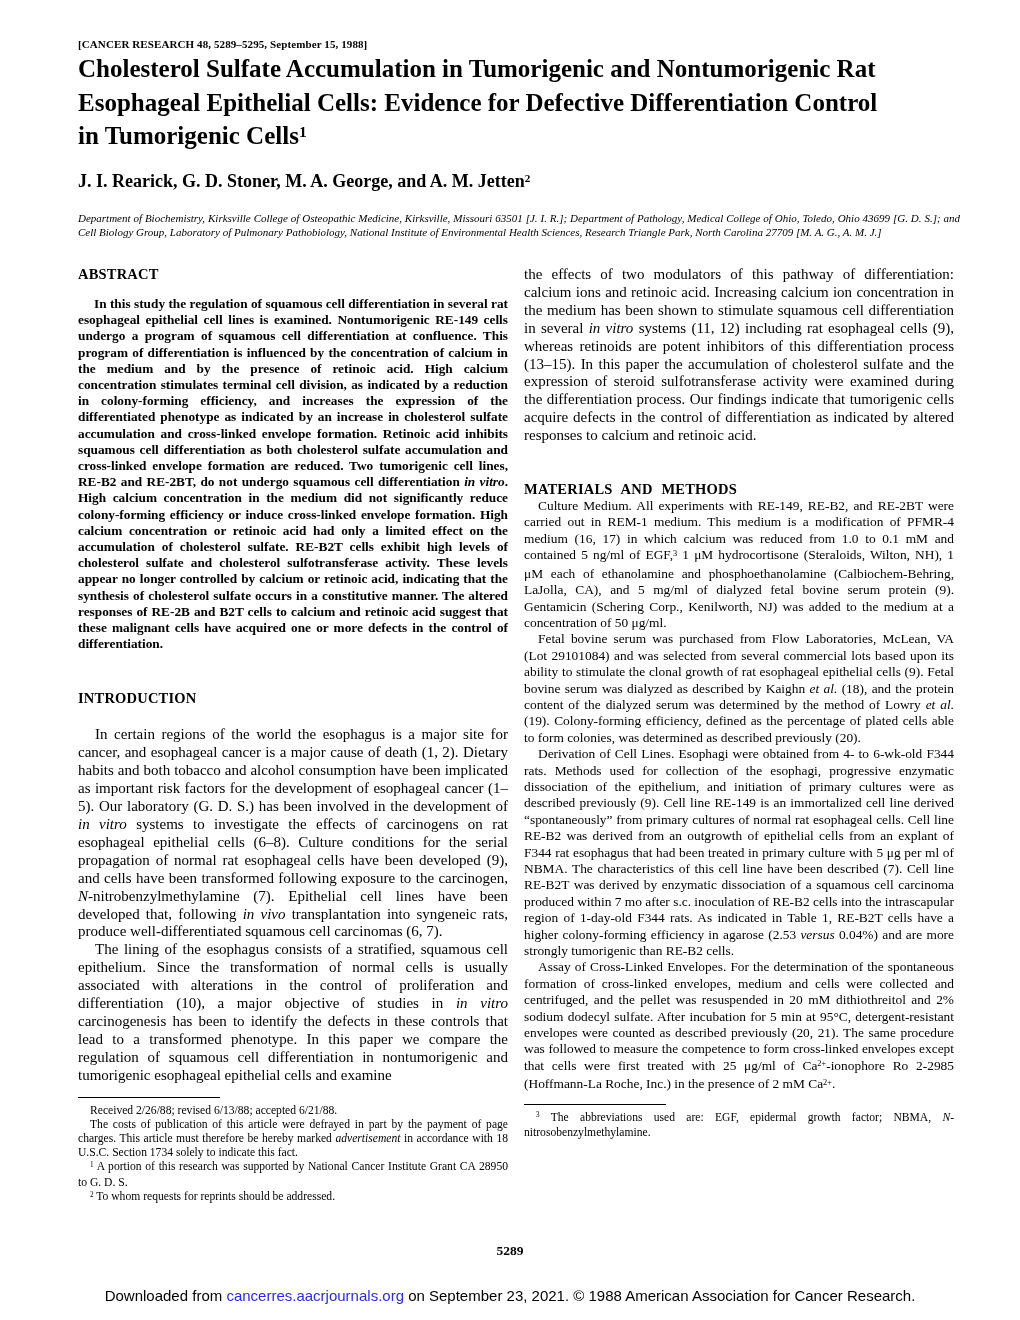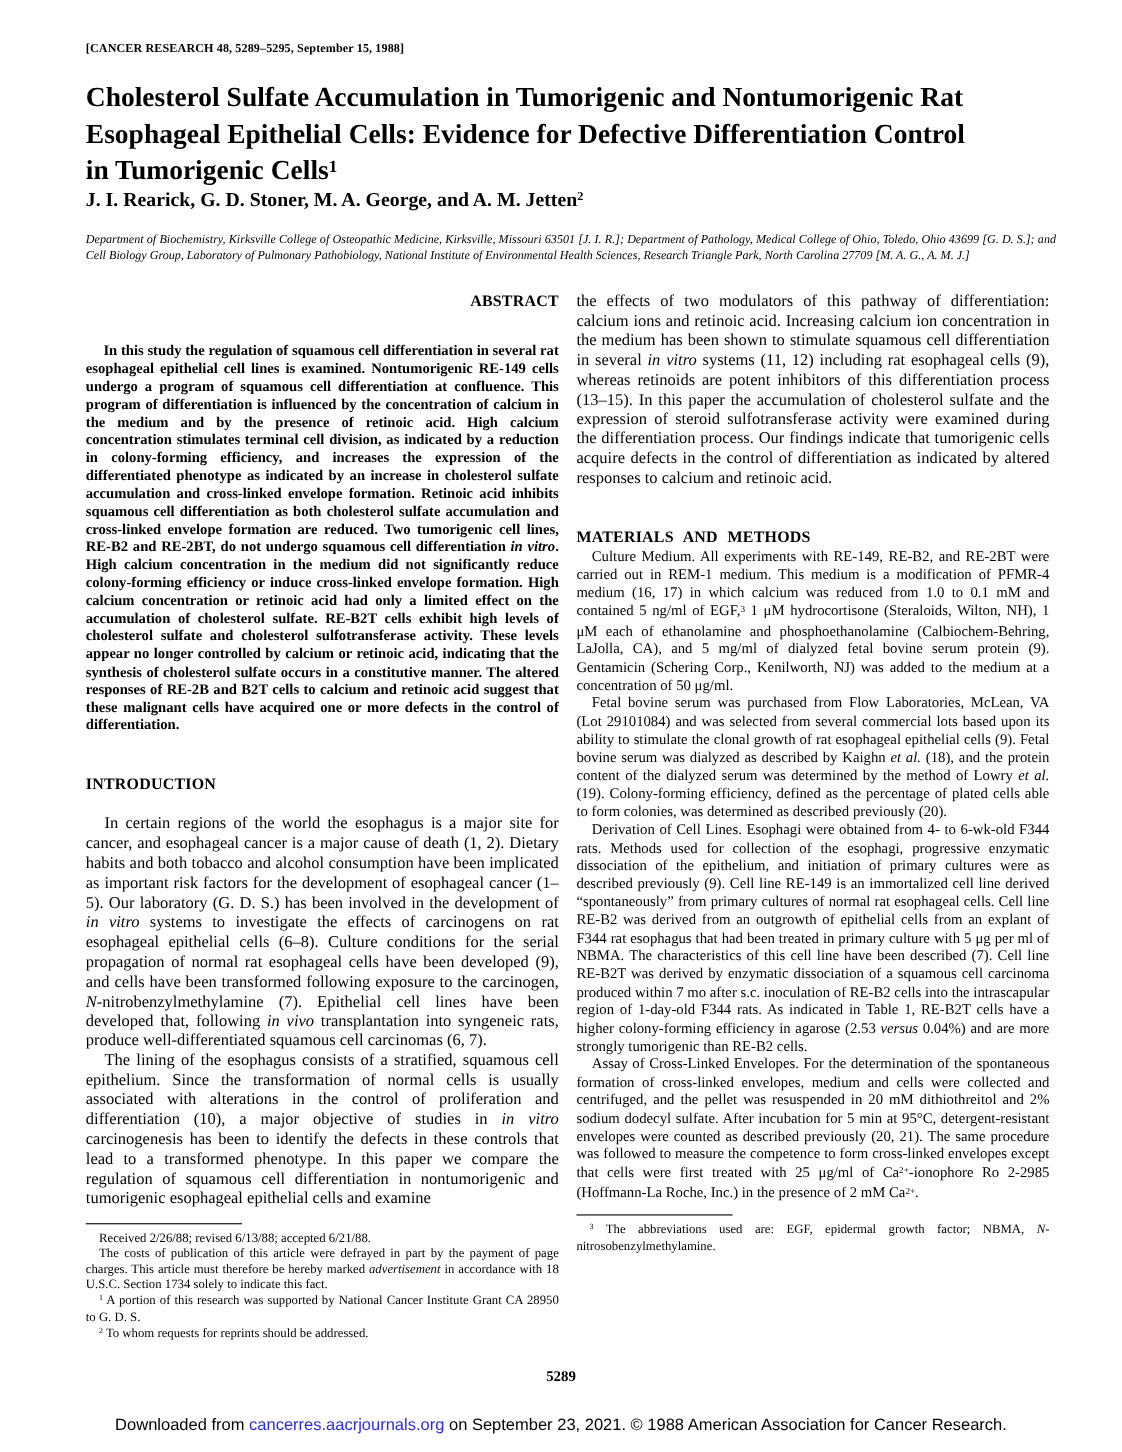--- a/index.html
+++ b/index.html
@@ -10,37 +10,37 @@
     background:var(--bg); color:var(--text);
     font-family:"Liberation Serif", serif;
     position:relative; overflow:hidden;
   }
   .page { position:absolute; inset:0; }
   .journal-line {
     position:absolute; left:78px; top:38px;
     font-size:11px; font-weight:bold; letter-spacing:0.1px;
   }
   .title {
-    position:absolute; left:78px; top:72px; margin:0;
+    position:absolute; left:78px; top:52px; margin:0;
     font-size:25px; line-height:33.5px; font-weight:bold;
   }
   .title .tline { display:block; white-space:nowrap; }
   .authors {
     position:absolute; left:78px; top:171px;
     font-size:18px; font-weight:bold; white-space:nowrap;
   }
   .affil {
     position:absolute; left:78px; top:202px; width:882px;
     font-size:11px; font-style:italic; line-height:13.5px; text-align:justify;margin-top:10px;
   }
   .col { position:absolute; top:266px; width:430px; }
   .col.left  { left:78px; }
   .col.right { left:524px; }
   .shead { font-size:14.5px; font-weight:bold; word-spacing:5px; letter-spacing:0.2px; }
-  .shead.abs-h   { margin-bottom:28px;text-align:right; }
+  .shead.abs-h   { margin-bottom:13px; }
   .shead.intro-h { margin-top:38px; margin-bottom:19px; }
   .shead.mm-h    { margin-top:36px; }
   p { margin:0; }
   .abs-p  { font-size:13.3px; font-weight:bold; line-height:16.2px; text-align:justify; text-indent:16px; }
   .body-p { font-size:15px; line-height:17.9px; text-align:justify; }
   .ind    { text-indent:17px; }
   .mm-p   { font-size:13.4px; line-height:16.4px; text-align:justify; text-indent:14px; }
   .fnrule { border-top:1.5px solid #000; width:142px; margin:12px 0 6px 0; }
   .col.right .fnrule { margin-top:9px; }
   .fn { font-size:11.6px; line-height:14.2px; text-align:justify; text-indent:12px; }

